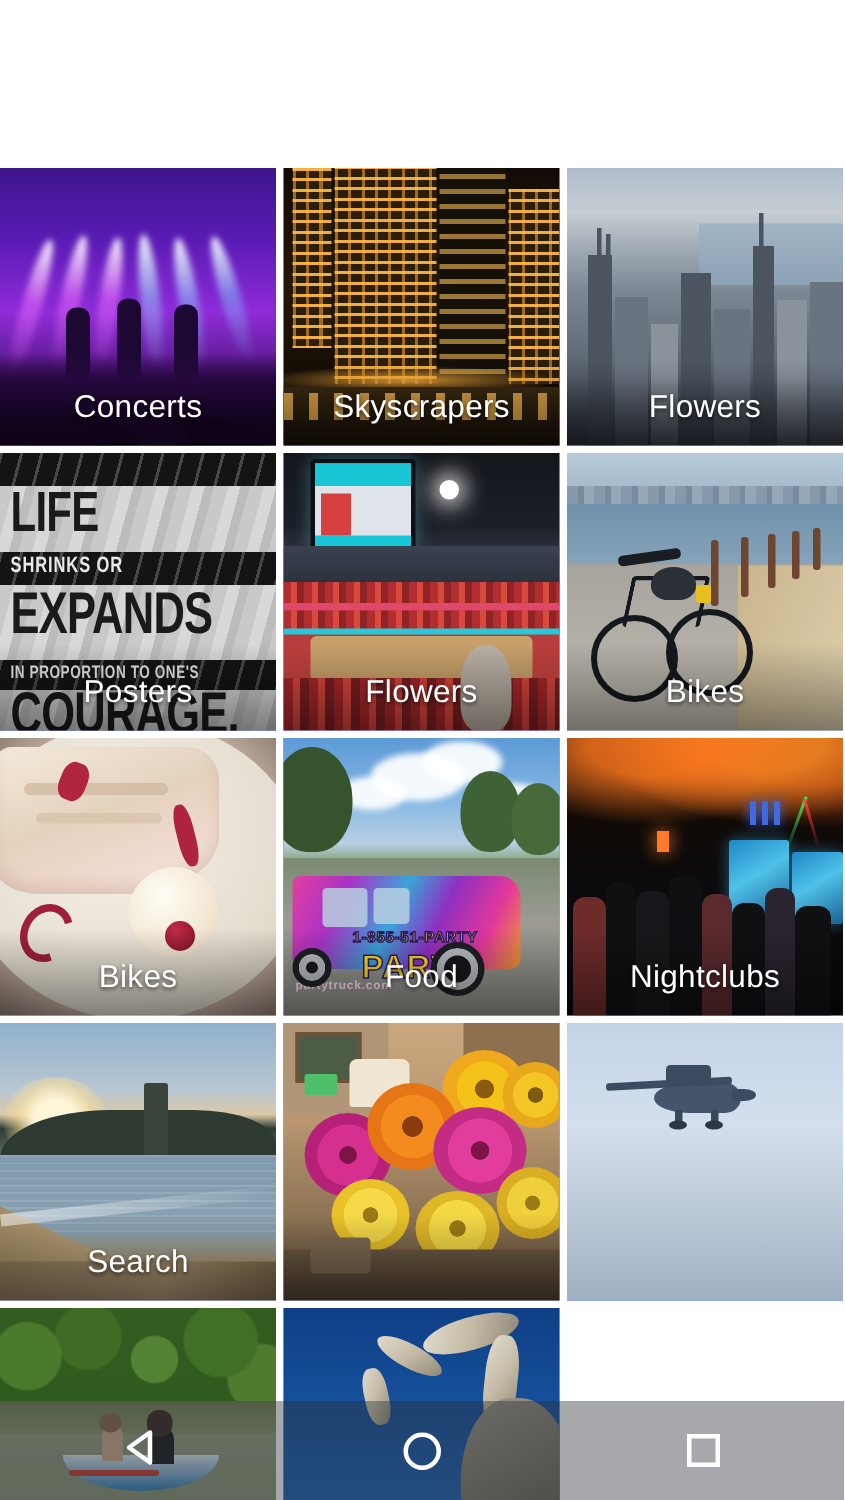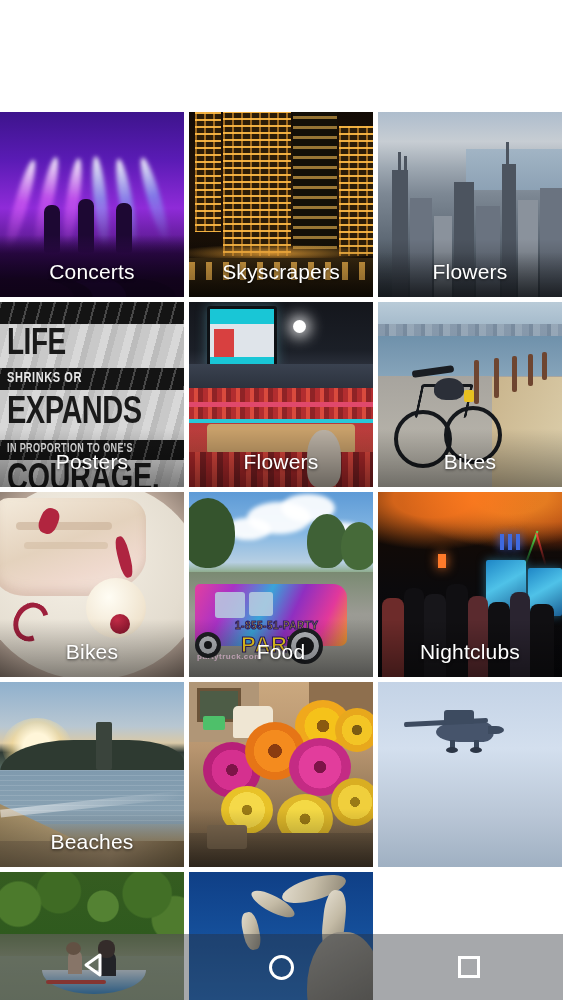--- a/index.html
+++ b/index.html
@@ -449,21 +449,21 @@
         <div class="sea" style="top:88px;height:54px;"></div>
         <div class="sand" style="top:122px;height:63px;
              clip-path:polygon(0 0, 72% 100%, 0 100%);"></div>
         <div style="position:absolute;left:0;right:0;top:118px;height:8px;
              background:linear-gradient(to right,rgba(255,255,255,.55),rgba(255,255,255,0));
              transform:rotate(-6deg);"></div>
         <div style="position:absolute;left:0;right:0;bottom:0;height:26px;
              background:linear-gradient(100deg,#8e7a5a,#a89170 60%,#7b6849);"></div>
       </div>
       <div class="scrim"></div>
-      <div class="label">Beaches</div>
+      <div class="label">Search</div>
     </div>
 
     <div class="tile">
       <div class="art a-flowers">
         <div style="position:absolute;left:0;top:0;width:70px;height:60px;background:#b09677;"></div>
         <div style="position:absolute;left:8px;top:6px;width:44px;height:34px;border:3px solid #6b5338;background:#4d5c46;"></div>
         <div class="roomlamp" style="left:44px;top:24px;width:40px;height:32px;border-radius:5px 5px 2px 2px;"></div>
         <div style="position:absolute;left:14px;top:34px;width:22px;height:14px;background:#4ec06a;border-radius:2px;"></div>
         <div style="position:absolute;left:120px;top:0;width:64px;height:54px;background:#8e6f4e;"></div>
 

